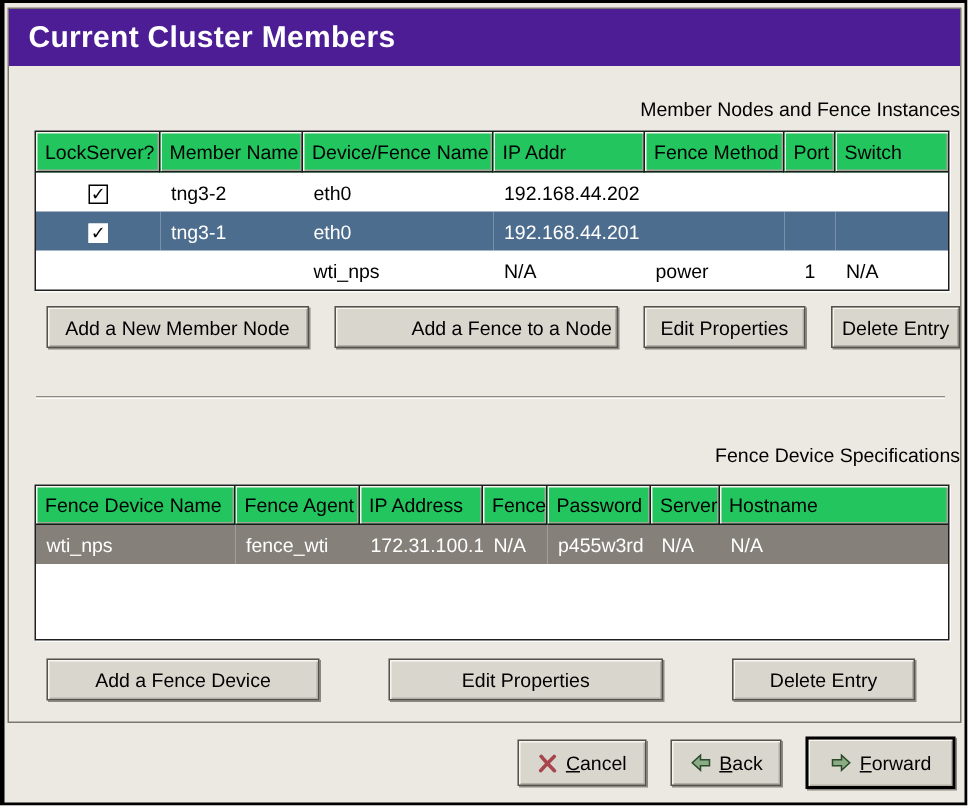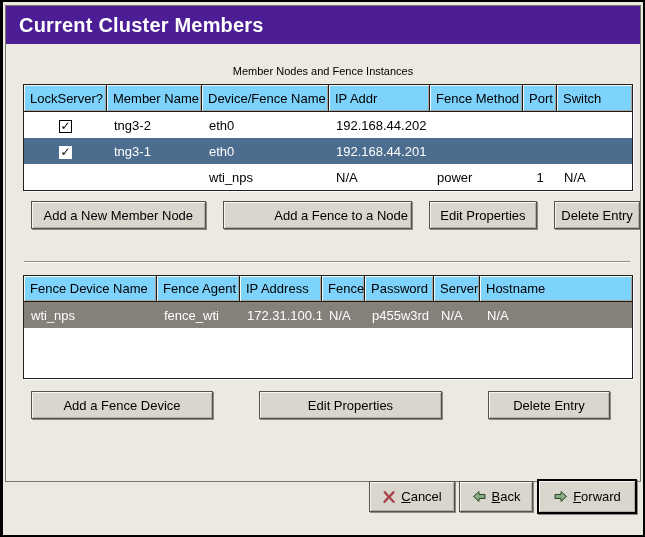--- a/index.html
+++ b/index.html
@@ -27,40 +27,40 @@
     height: 38px;
     background: #4c1d95;
     color: #fff;
     display: flex; align-items: center;
     padding-left: 13px;
     font-size: 20px; font-weight: bold;
     letter-spacing: 0.2px;
   }
 
   .section-label {
-    text-align: center;
-    font-size: 11px;
+    text-align: right;
+    font-size: 13px;
     margin-top: 21px;
   }
   .section-label.second { margin-top: 30px; }
 
   .tablewrap {
     margin: 7px 9px 0 17px;
     width: 610px;
     border: 1px solid #1f1f1f;
     background: #fff;
     box-shadow: 1px 1px 0 rgba(255,255,255,0.9);
   }
   .tablewrap.t2 { height: 104px; margin-top: 12px; }
 
   table { border-collapse: separate; border-spacing: 0; table-layout: fixed; width: 608px; }
 
   th {
     height: 27px;
-    background: #7dd3fc;
+    background: #22c55e;
     font-weight: normal;
     font-size: 13px;
     text-align: left;
     padding: 0 0 0 6px;
     border-right: 1px solid #1a1a1a;
     border-bottom: 1px solid #1a1a1a;
     box-shadow: inset 1px 1px 0 #f7f5f0, inset -1px -1px 0 #a9a59d;
     white-space: nowrap; overflow: hidden;
     cursor: default;
   }
@@ -118,24 +118,24 @@
     border-bottom: 1px solid #fdfcfa;
   }
 
   .btnrow2 { display: flex; margin: 12px 0 0 25px; gap: 46px; }
   .btnrow2 .btn:nth-child(1) { width: 182px; }
   .btnrow2 .btn:nth-child(2) { width: 183px; }
   .btnrow2 .btn:nth-child(3) { width: 122px; }
 
   .footer {
     position: absolute;
-    left: 0; right: 0; bottom: 12px;
+    left: 0; right: 0; bottom: 0;
     height: 53px;
     display: flex; align-items: center; justify-content: flex-end;
-    gap: 4px;
+    gap: 16px;
     padding-right: 6px;
   }
   .btn-footer { height: 31px; gap: 5px; }
   .btn-footer.cancel { width: 86px; }
   .btn-footer.back   { width: 74px; }
   .btn-footer.forward {
     width: 100px; height: 35px;
     border: 2px solid #000;
   }
   .accel-key { text-decoration: underline; }
@@ -211,20 +211,21 @@
 
     <div class="btnrow1">
       <button class="btn">Add a New Member Node</button>
       <button class="btn">Add a Fence to a Node</button>
       <button class="btn">Edit Properties</button>
       <button class="btn">Delete Entry</button>
     </div>
 
     <div class="separator"></div>
 
+    <div class="section-label second">Fence Device Specifications</div>
 
     <div class="tablewrap t2">
       <table>
         <colgroup>
           <col style="width:133px">
             <col style="width:83px">
             <col style="width:82px">
           <col style="width:43px">
             <col style="width:69px">
             <col style="width:46px">

